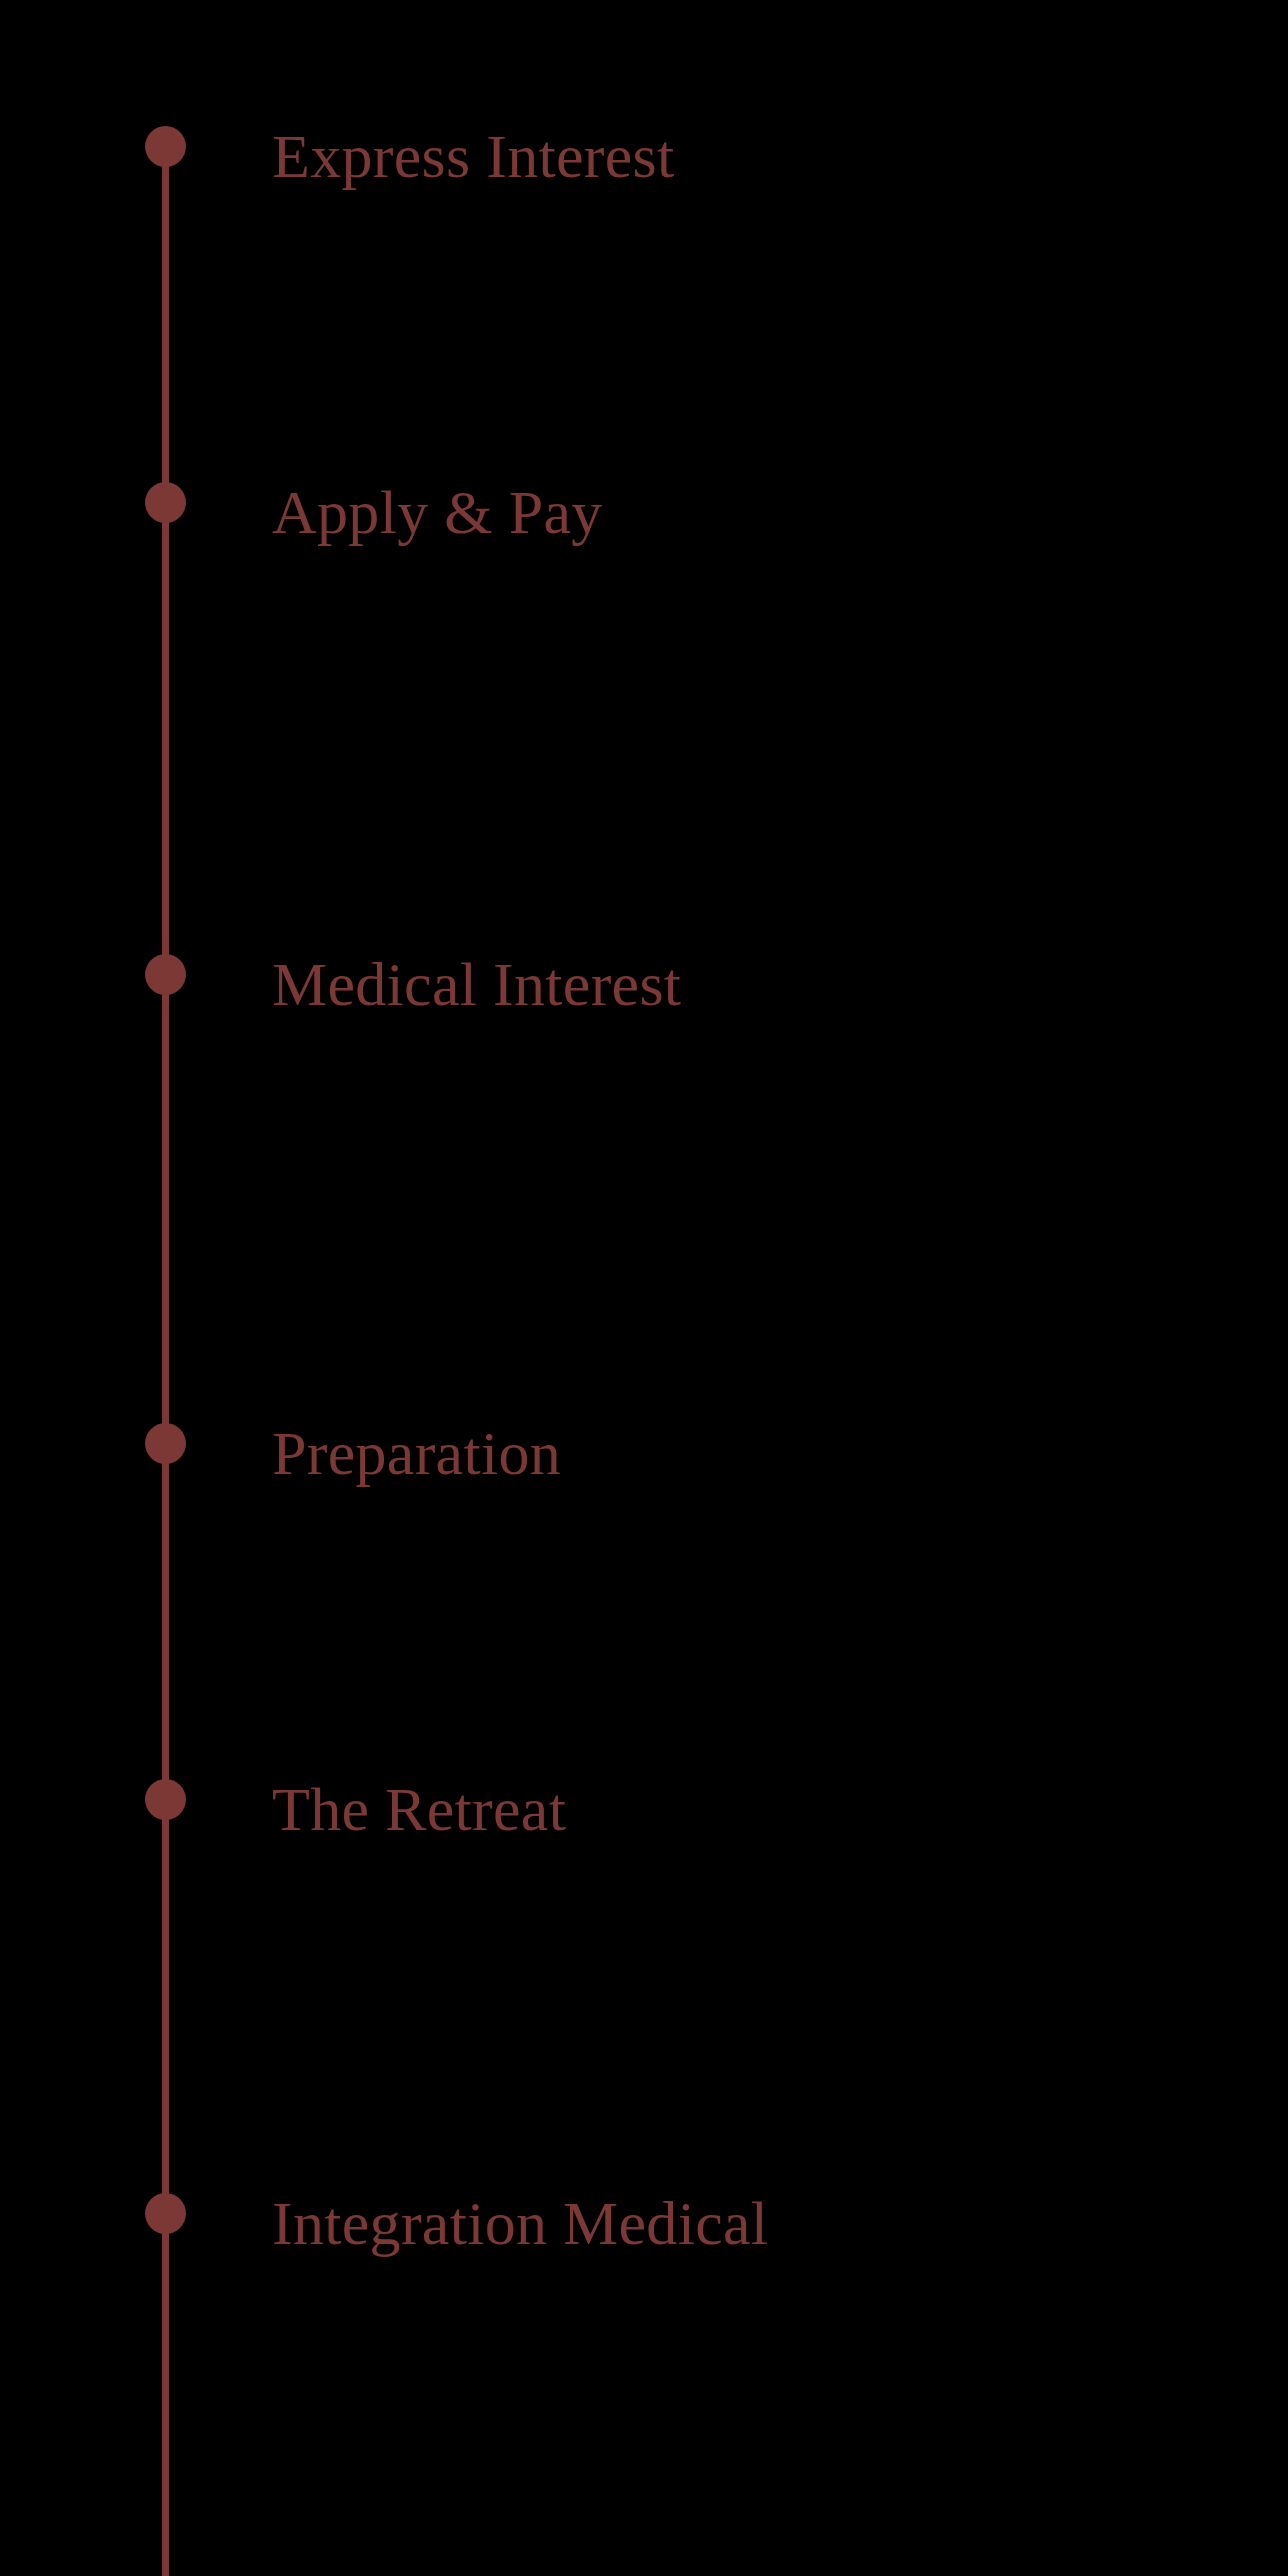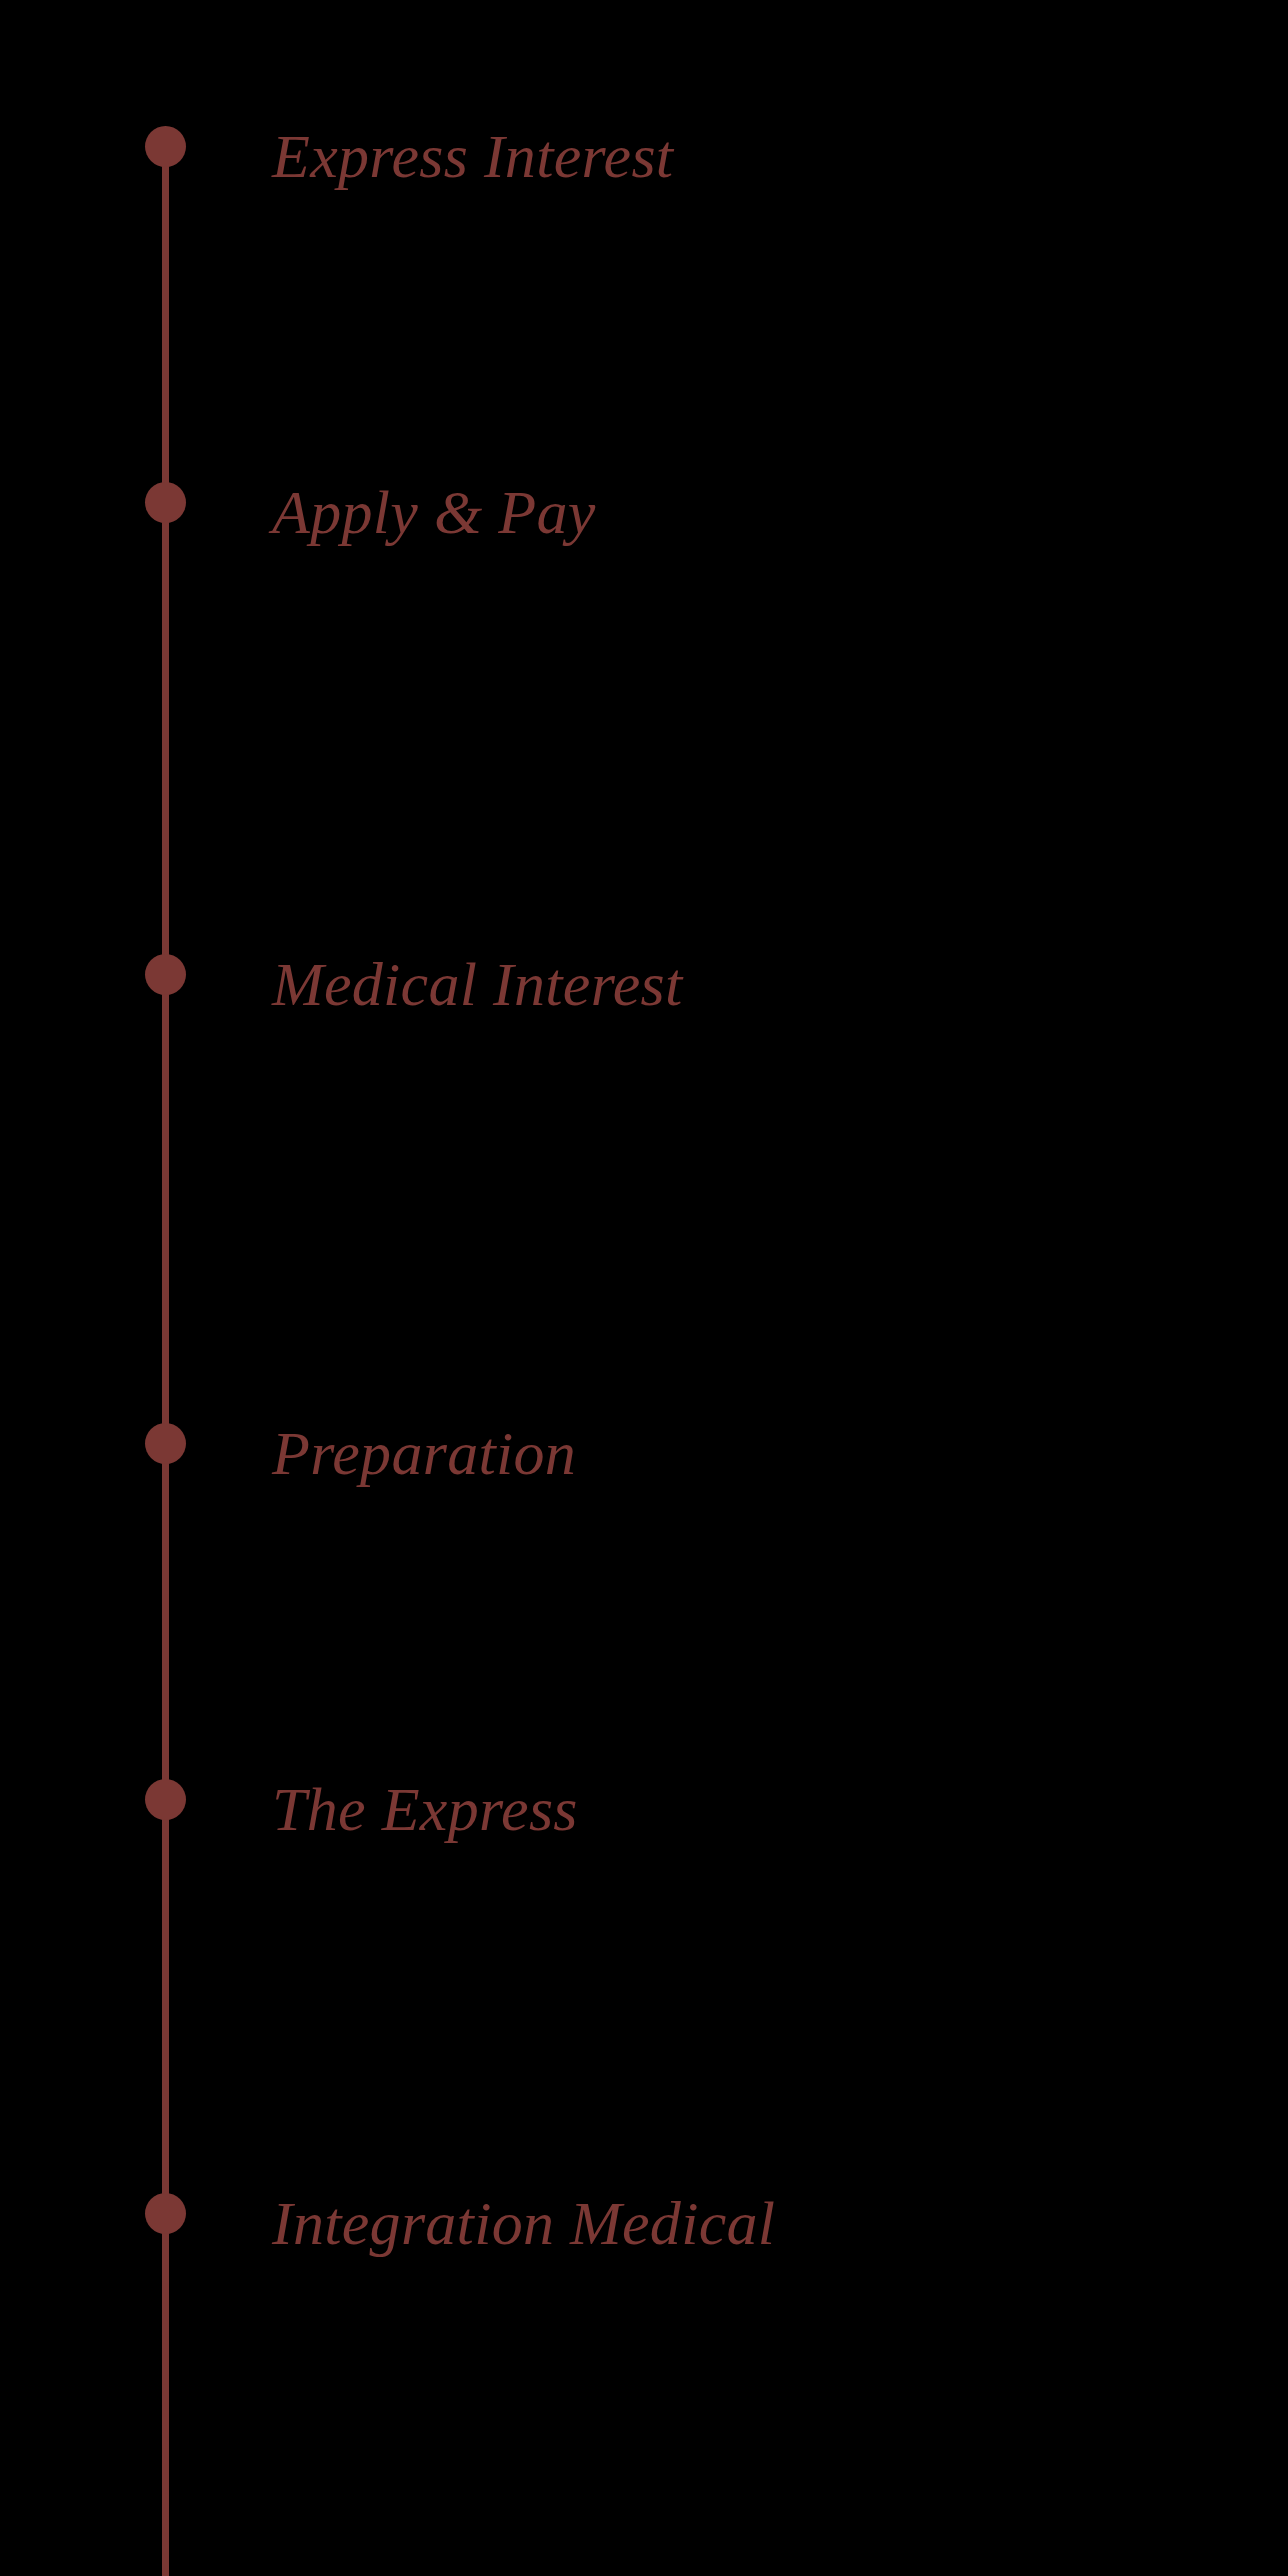--- a/index.html
+++ b/index.html
@@ -42,21 +42,20 @@
   .timeline-label {
     position: absolute;
     left: 272px;
     top: calc(var(--cy) - 22px);
     font-size: 62px;
     line-height: 1;
     font-weight: 400;
     letter-spacing: 0.3px;
     color: var(--accent, #7b3834);
     white-space: nowrap;
-    font-style: italic;
   }
 </style>
 </head>
 <body>
 
 <div class="canvas">
 
   <div class="timeline-line"></div>
 
   <div class="timeline-step" style="--cy:147px">
@@ -74,21 +73,21 @@
     <div class="timeline-label">Medical Interest</div>
   </div>
 
   <div class="timeline-step" style="--cy:1444px">
     <div class="timeline-dot"></div>
     <div class="timeline-label">Preparation</div>
   </div>
 
   <div class="timeline-step" style="--cy:1800px">
     <div class="timeline-dot"></div>
-    <div class="timeline-label">The Express</div>
+    <div class="timeline-label">The Retreat</div>
   </div>
 
   <div class="timeline-step" style="--cy:2214px">
     <div class="timeline-dot"></div>
     <div class="timeline-label">Integration Medical</div>
   </div>
 
 </div>
 
 

